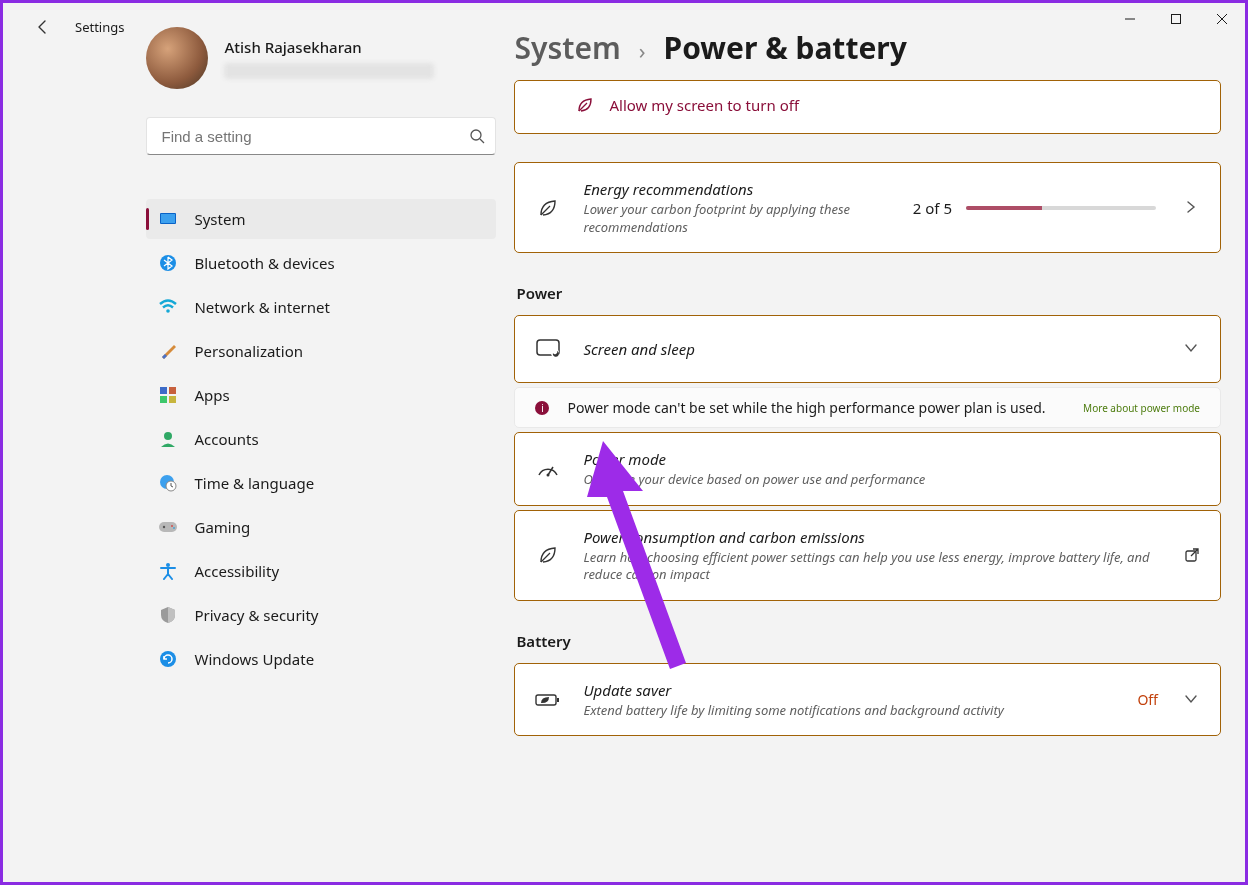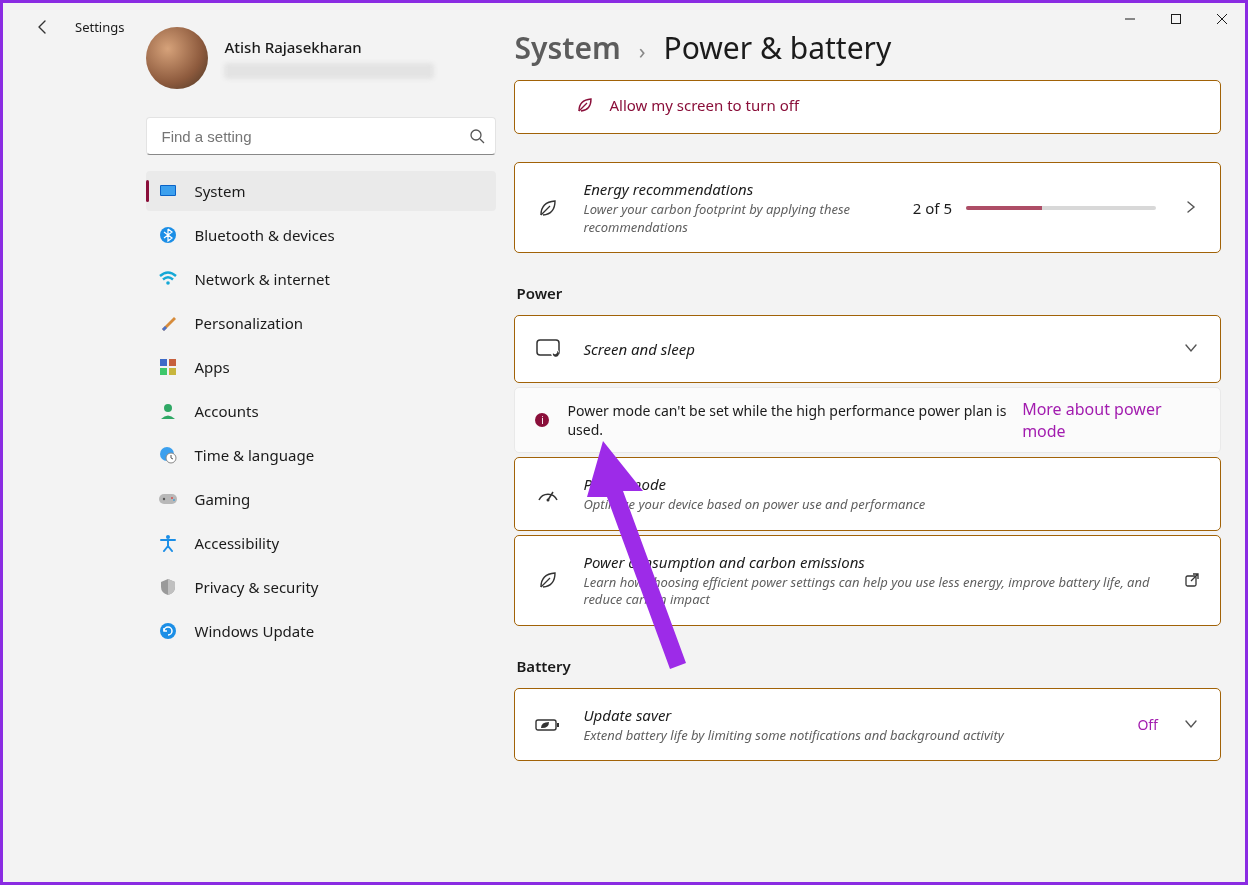--- a/index.html
+++ b/index.html
@@ -10,53 +10,53 @@
   .back-btn { width: 40px; height: 40px; display: flex; align-items: center; justify-content: center; cursor: pointer; }
   .app-title { margin-left: 12px; font-size: 13px; color: #1b1b1b; }
   .win-controls { position: absolute; right: 0; top: 0; display: flex; }
   .win-btn { width: 46px; height: 32px; display: flex; align-items: center; justify-content: center; cursor: pointer; }
   .body-row { flex: 1; display: flex; overflow: hidden; }
   .sidebar { width: 390px; padding: 14px 18px 0 22px; display: flex; flex-direction: column; }
   .profile { display: flex; align-items: center; margin-bottom: 28px; margin-top: 10px; }
   .avatar { width: 62px; height: 62px; border-radius: 50%; background: radial-gradient(circle at 35% 35%, #d6a27a, #8d5a3d 60%, #463424); margin-right: 16px; }
   .profile-name { font-size: 15px; color: #1b1b1b; font-weight: 550; }
   .profile-email { margin-top: 6px; width: 210px; height: 16px; border-radius: 4px; background: #e3e3e3; filter: blur(2px); }
-  .search-box { background: #fff; border: 1px solid #e3e3e3; border-bottom: 1.5px solid #888; border-radius: 4px; height: 38px; display: flex; align-items: center; padding: 0 10px 0 14px; margin-bottom: 16px; }
+  .search-box { background: #fff; border: 1px solid #e3e3e3; border-bottom: 1.5px solid #888; border-radius: 4px; height: 38px; display: flex; align-items: center; padding: 0 10px 0 14px; margin-bottom: 44px; }
   .search-box input { flex: 1; border: none; outline: none; font-size: 15px; background: transparent; }
   .nav { display: flex; flex-direction: column; gap: 4px; }
   .nav-item { display: flex; align-items: center; height: 40px; border-radius: 4px; padding-left: 12px; font-size: 15px; color: #1b1b1b; cursor: pointer; }
   .nav-item.selected { background: #eaeaea; position: relative; }
   .nav-item.selected::before { content: ""; position: absolute; left: 0; top: 9px; bottom: 9px; width: 3px; border-radius: 2px; background: #8a0f3a; }
   .nav-icon { width: 20px; height: 20px; margin-right: 16px; display: flex; align-items: center; justify-content: center; }
   .main { flex: 1; overflow-y: auto; padding: 0 24px 20px 0; }
   .breadcrumb { display: flex; align-items: baseline; gap: 18px; margin: 24px 0 12px 0; }
   .crumb-parent { font-size: 30px; font-weight: 600; color: #5c5c5c; cursor: pointer; }
   .crumb-sep { font-size: 22px; color: #888; }
-  .crumb-current { font-size: 30px; font-weight: 400; color: #1b1b1b; }
+  .crumb-current { font-size: 30px; font-weight: 700; color: #1b1b1b; }
   .card { background: #fff; border: 1px solid #a16207; border-radius: 5px; margin-bottom: 4px; }
   .card-inner { display: flex; align-items: center; padding: 16px 20px; min-height: 66px; }
   .card-icon { width: 26px; height: 26px; margin-right: 22px; display: flex; align-items: center; justify-content: center; flex-shrink: 0; color: #333; }
   .card-text { flex: 1; font-style: italic; }
   .card-title { font-size: 15px; color: #1b1b1b; }
   .card-sub { font-size: 13px; color: #5f5f5f; margin-top: 2px; line-height: 1.35; }
   .chevron { width: 16px; height: 16px; color: #555; flex-shrink: 0; margin-left: 12px; }
-  .value-label { font-size: 14px; color: #a21caf; margin-right: 14px; }
+  .value-label { font-size: 14px; color: #c2410c; margin-right: 14px; }
   .section-header { font-size: 15px; font-weight: 600; color: #1b1b1b; margin: 30px 0 12px 2px; }
   .suggest-card { min-height: 54px; }
   .suggest-inner { display: flex; align-items: center; padding: 14px 20px 18px 60px; }
   .suggest-text { font-size: 15px; color: #8a0f3a; }
   .leaf-icon { color: #8a0f3a; margin-right: 14px; }
   .energy-row { display: flex; align-items: center; }
   .progress-count { font-size: 15px; color: #1b1b1b; margin-right: 14px; }
   .progress-bar { width: 190px; height: 4px; border-radius: 3px; background: #d8d8d8; position: relative; overflow: hidden; margin-right: 16px; }
   .progress-fill { position: absolute; left: 0; top: 0; bottom: 0; width: 40%; background: #ad4d66; }
   .notice-strip { background: #fbfbfb; border: 1px solid #e9e9e9; border-radius: 5px; padding: 10px 20px; display: flex; align-items: center; font-size: 14px; color: #1b1b1b; margin-bottom: 4px; }
   .notice-strip .dot { width: 14px; height: 14px; border-radius: 50%; background: #8a0f3a; margin-right: 18px; display: flex; align-items: center; justify-content: center; color: #fff; font-size: 10px; flex-shrink: 0; }
   .notice-strip .spacer { flex: 1; }
-  .notice-link { font-size: 16px; color: #a21caf; cursor: pointer; }
+  .notice-link { font-size: 10px; color: #4d7c0f; cursor: pointer; }
   .external-icon { width: 16px; height: 16px; color: #333; flex-shrink: 0; margin-left: 12px; }
   .arrow-annot { position: absolute; left: 570px; top: 438px; pointer-events: none; z-index: 50; }
   
   svg { display: block; }
 </style>
 </head>
 <body>
 
 <div class="window">
 

